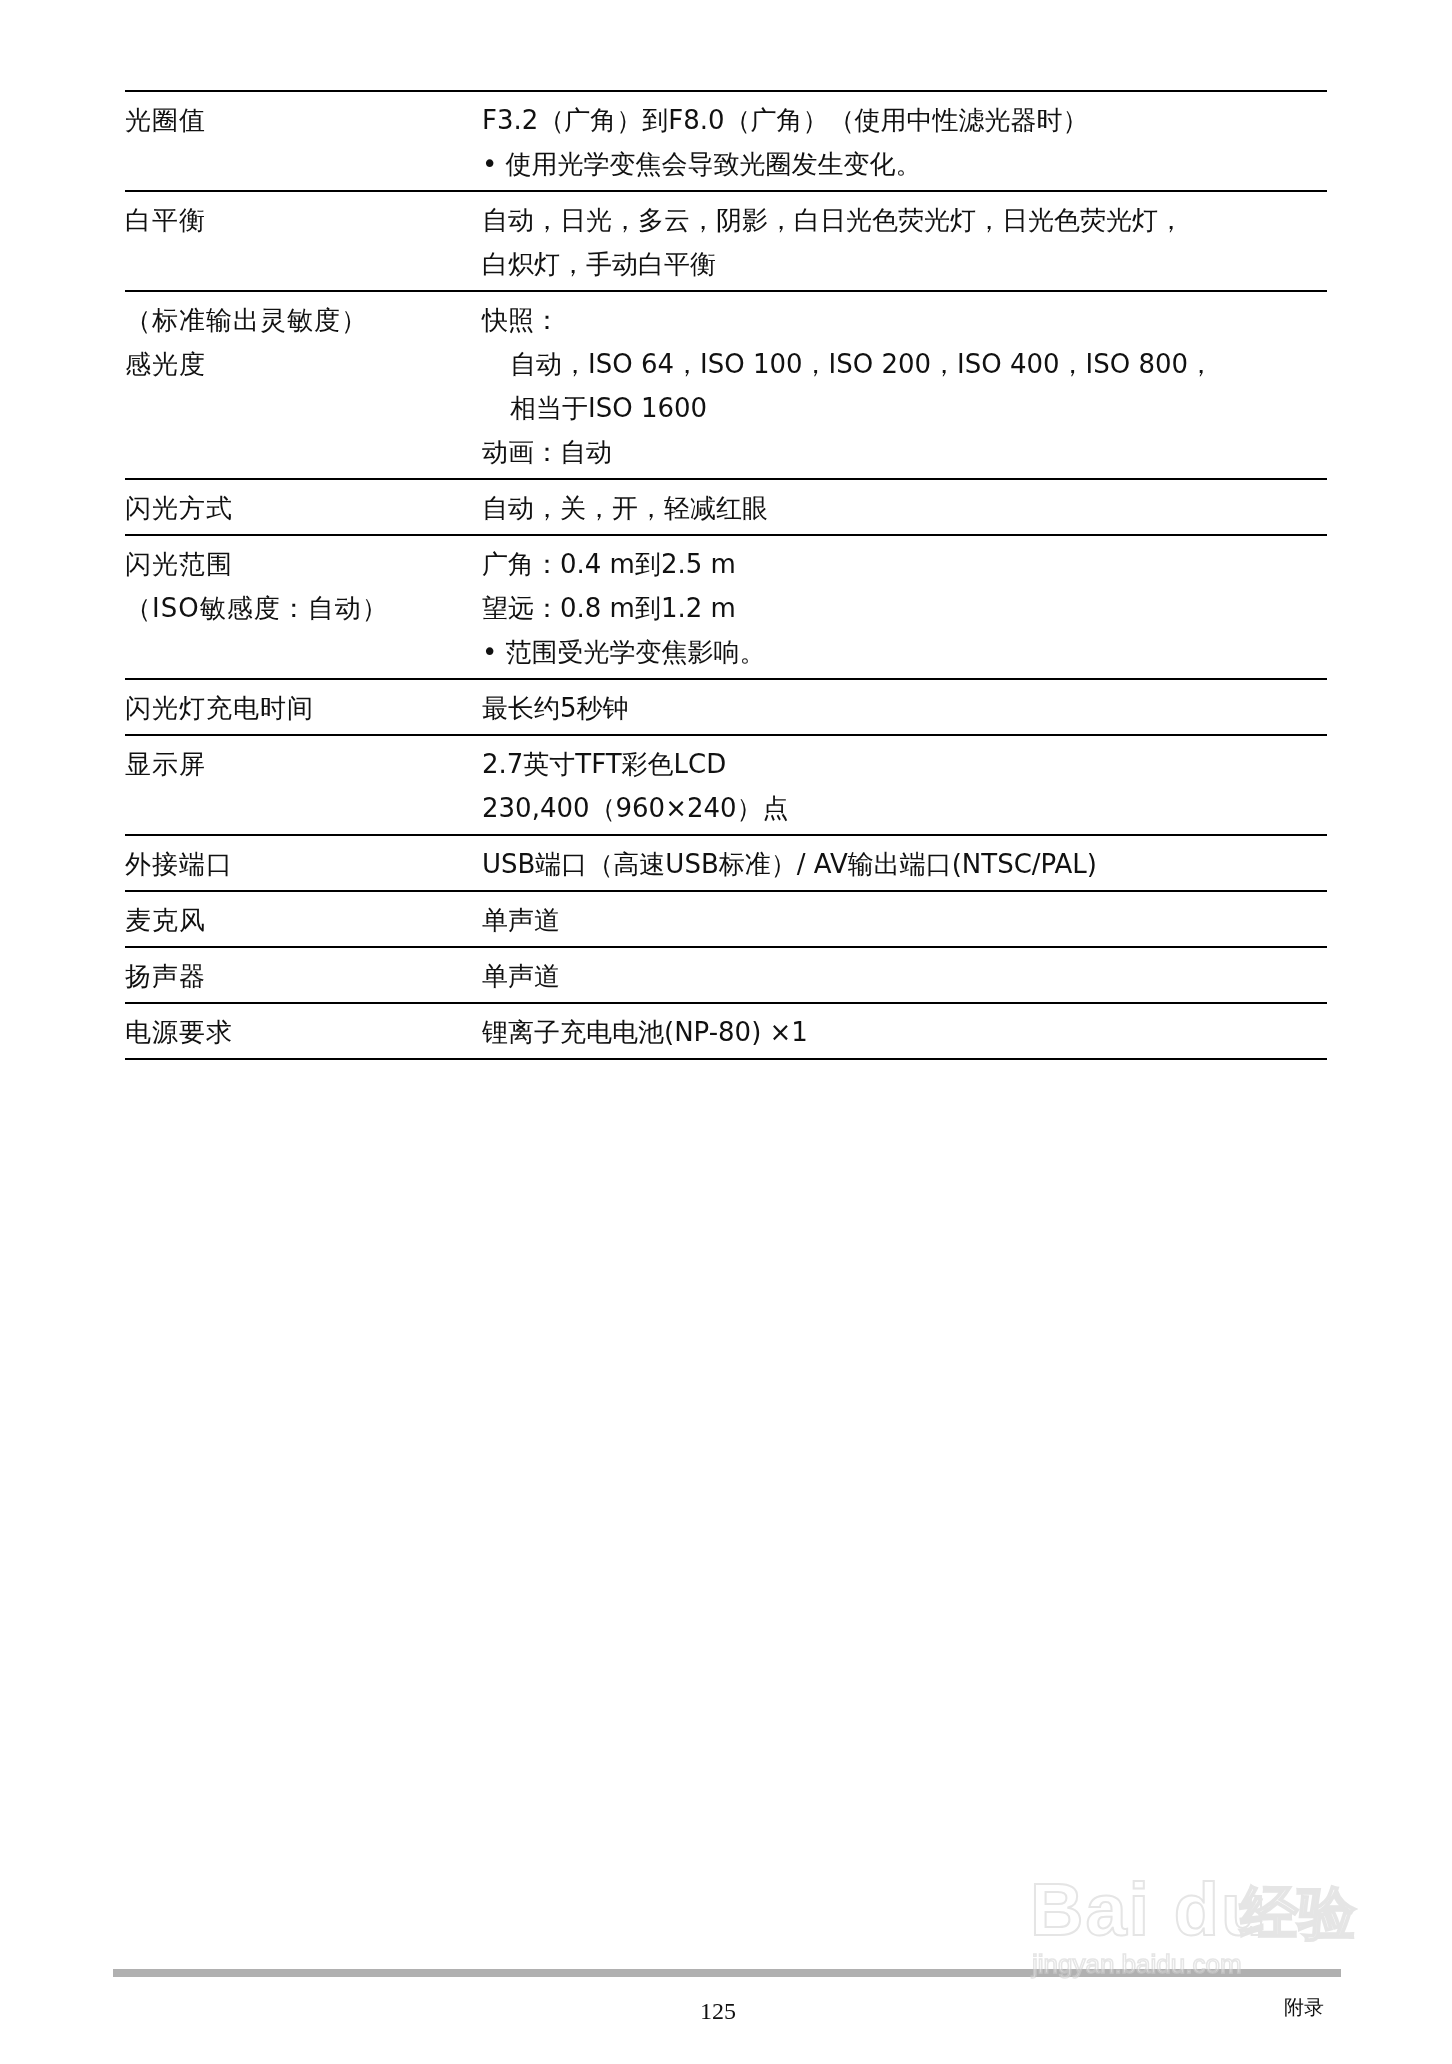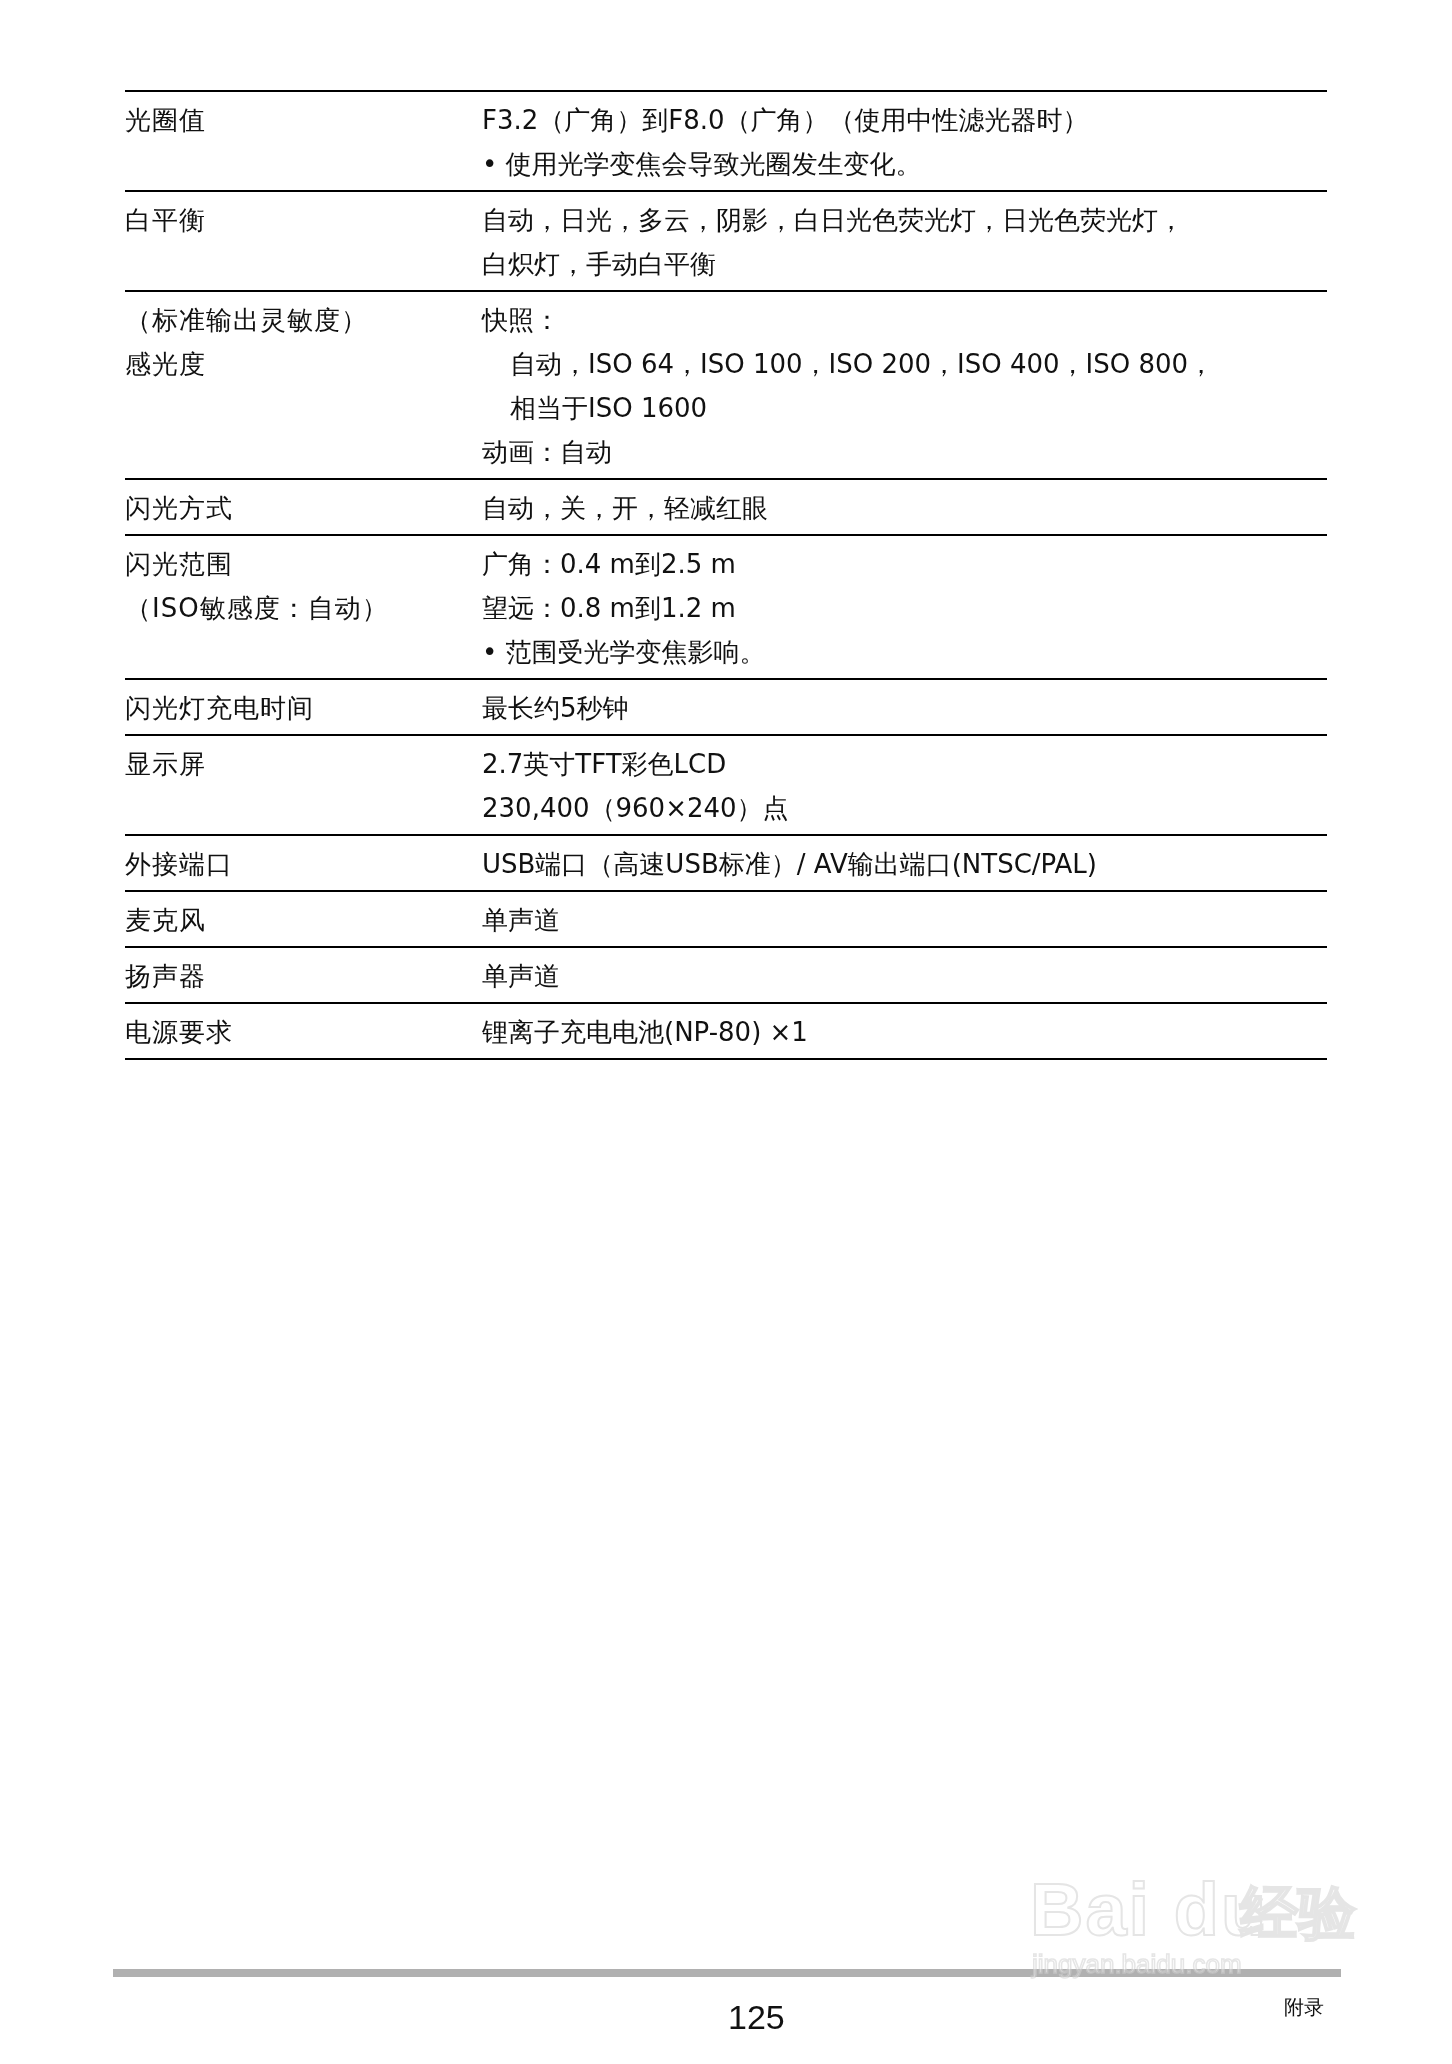--- a/index.html
+++ b/index.html
@@ -9,22 +9,22 @@
                   border-top: 2px solid #000; }
     .row { display: flex; border-bottom: 2px solid #000; padding: 6px 0 4px 0; }
     .label { width: 357px; flex: none; font-weight: normal; font-size: 26px; line-height: 44px;
              letter-spacing: 1px; }
     .label .sub { display: block; }
     .value { flex: 1; font-size: 26px; line-height: 44px; }
     .value .line { display: block; white-space: nowrap; }
     .value .line.indent { padding-left: 28px; }
     .footer-bar { position: absolute; left: 113px; top: 1969px; width: 1228px; height: 8px;
                   background: #b0b0b0; }
-    .page-number { position: absolute; left: 700px; top: 1998px; font-size: 34px;
-                   font-family: Liberation Sans, sans-serif; margin-left: 28px; }
+    .page-number { position: absolute; left: 700px; top: 1998px; font-size: 24px;
+                   font-family: Liberation Serif, serif; }
     .section-name { position: absolute; left: 1284px; top: 1994px; font-size: 20px; }
     .watermark { position: absolute; left: 1030px; top: 1845px; width: 330px; height: 155px;
                  opacity: 0.55; pointer-events: none; }
     .wm-text { position: absolute; font-family: "Liberation Sans", sans-serif; font-weight: bold;
                color: #fff; -webkit-text-stroke: 2px #d0d0d0; }
     .wm-bai { left: 0; top: 22px; font-size: 74px; letter-spacing: 2px; }
     .wm-cn { left: 210px; top: 30px; font-size: 58px; }
     .wm-url { left: 2px; top: 104px; font-size: 26px; font-weight: normal; -webkit-text-stroke: 1.5px #d0d0d0; }
   </style>
 </head>

